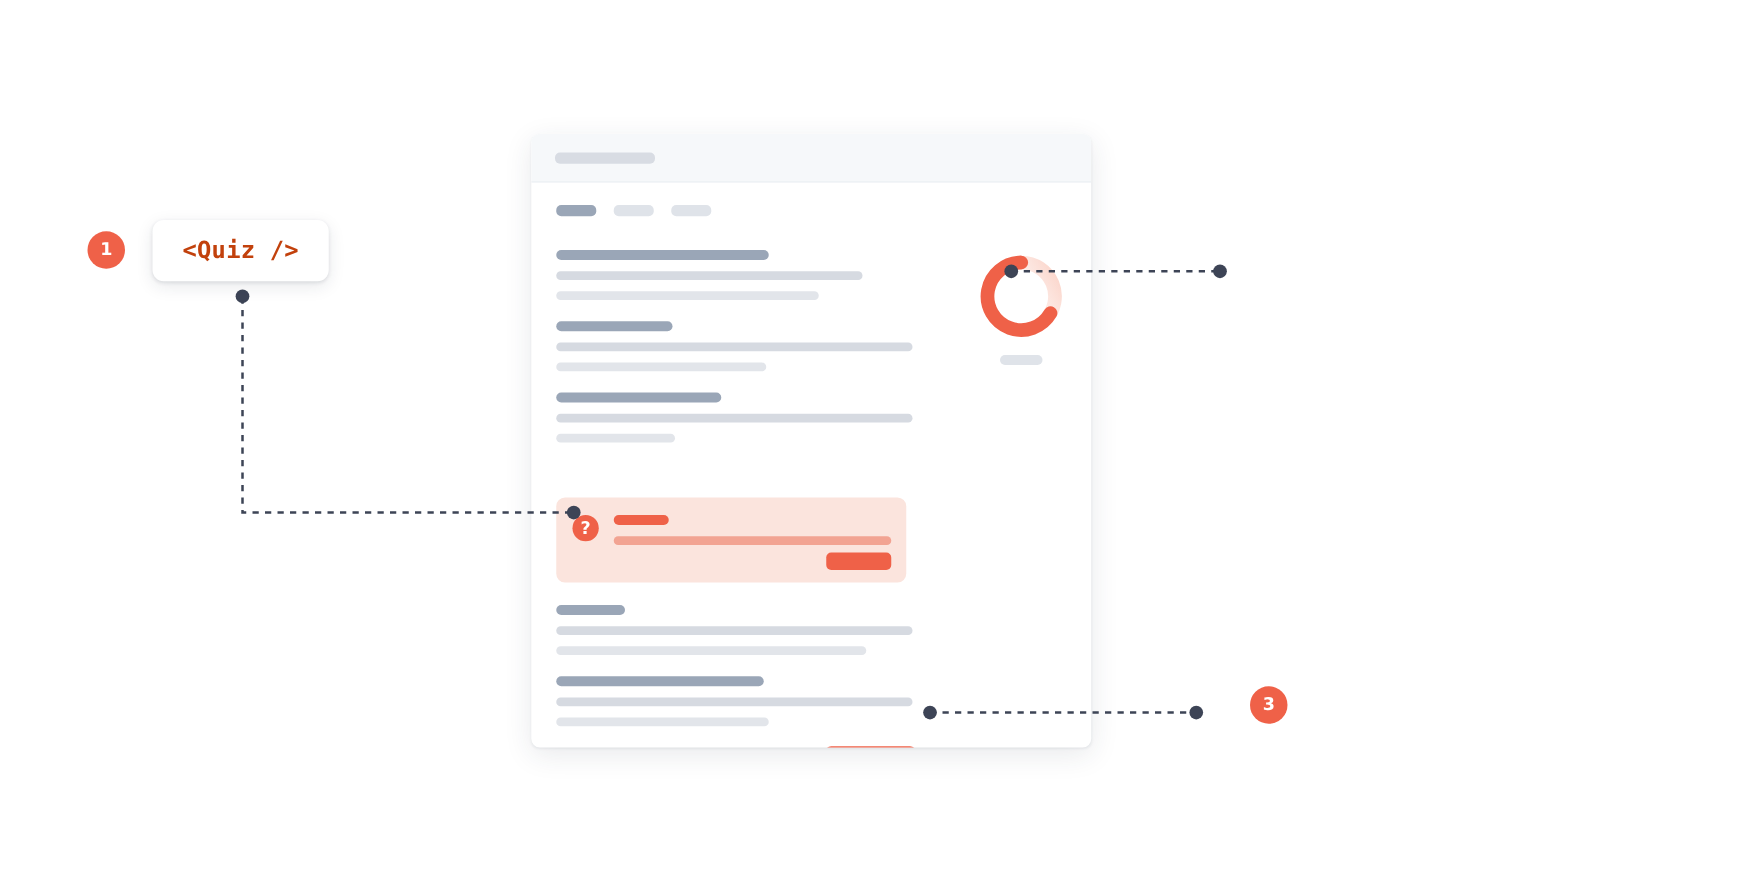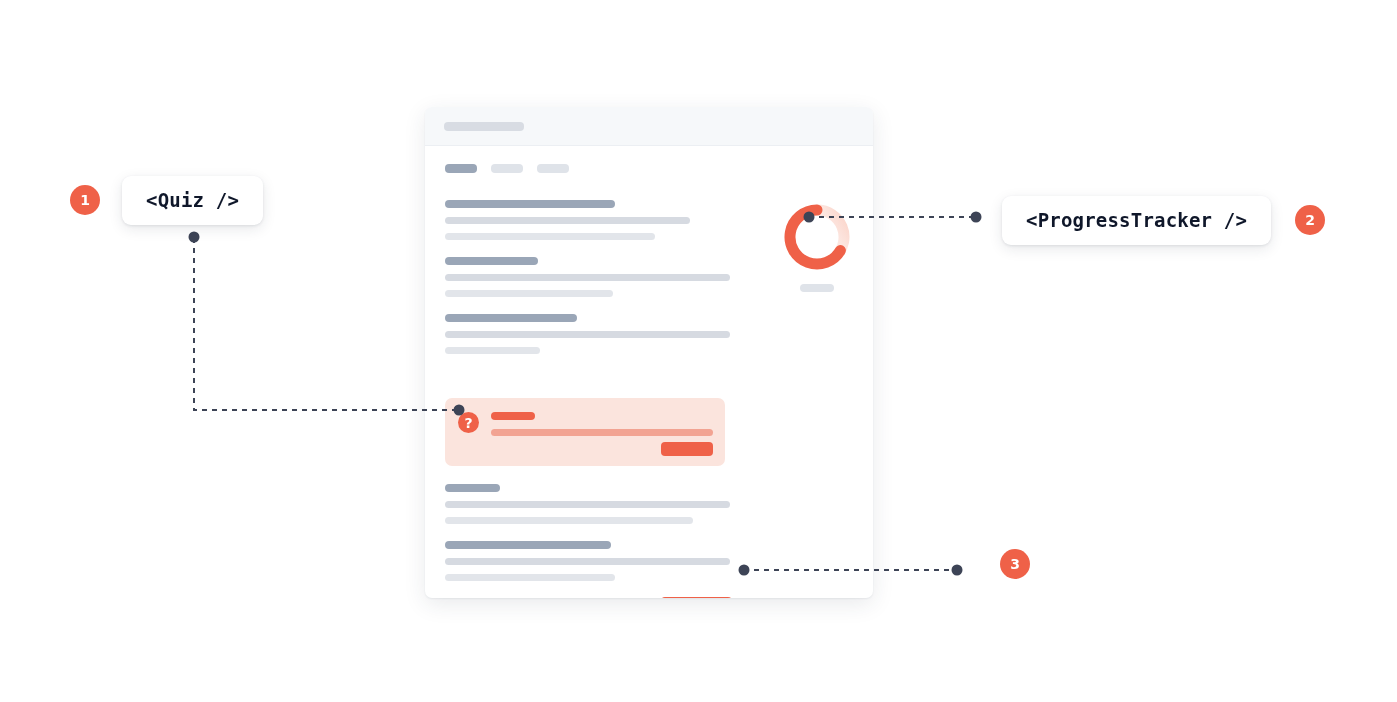--- a/index.html
+++ b/index.html
@@ -28,21 +28,21 @@
     gap: 0;
   }
   .callout-card {
     background: #ffffff;
     border-radius: 9px;
     box-shadow: 0 1px 3px rgba(30,40,60,0.10), 0 4px 14px rgba(30,40,60,0.10);
     padding: 13px 24px;
     font-family: "DejaVu Sans Mono", "Liberation Mono", monospace;
     font-size: 19px;
     font-weight: 700;
-    color: #0f172a;
+    color: #c2410c;
     letter-spacing: 0.2px;
     white-space: nowrap;
     line-height: 1.2;
   }
   .badge {
     width: 30px;
     height: 30px;
     border-radius: 50%;
     background: #ef6148;
     color: #ffffff;
@@ -316,22 +316,18 @@
       <circle cx="744" cy="570" r="5.5" fill="#3d4456"></circle>
       <circle cx="957" cy="570" r="5.5" fill="#3d4456"></circle>
     </g>
   </svg>
 
   <div class="callout" id="callout-quiz">
     <div class="badge">1</div>
     <div class="callout-card">&lt;Quiz /&gt;</div>
   </div>
 
-  <div class="callout" id="callout-progress">
-    <div class="callout-card">&lt;ProgressTracker /&gt;</div>
-    <div class="badge">2</div>
-  </div>
 
   <div class="callout" id="callout-next">
     <div class="badge">3</div>
   </div>
 
 </div>
 
 </body></html>

